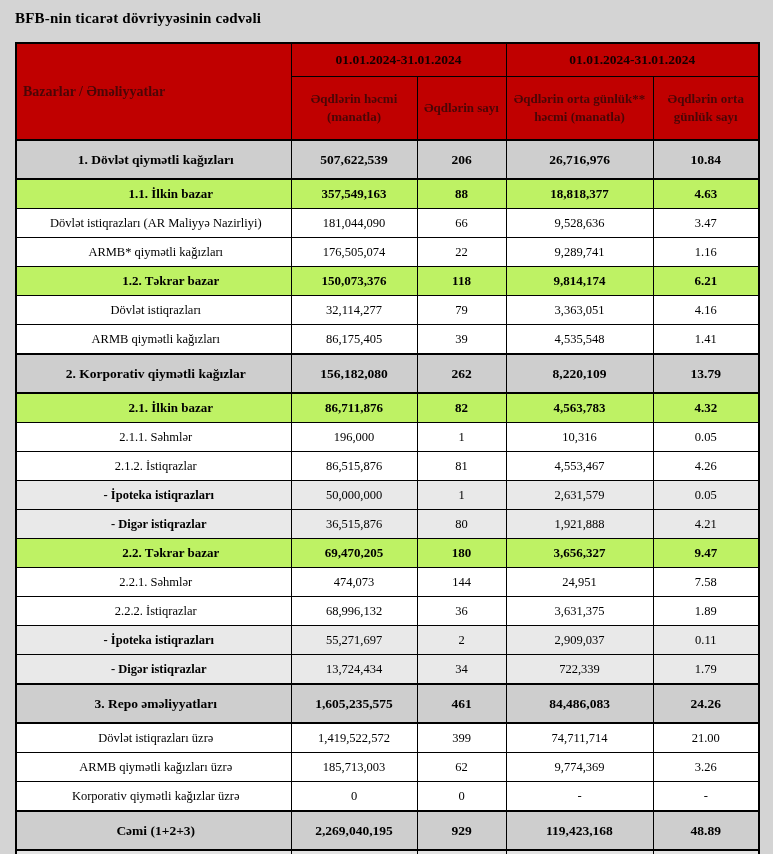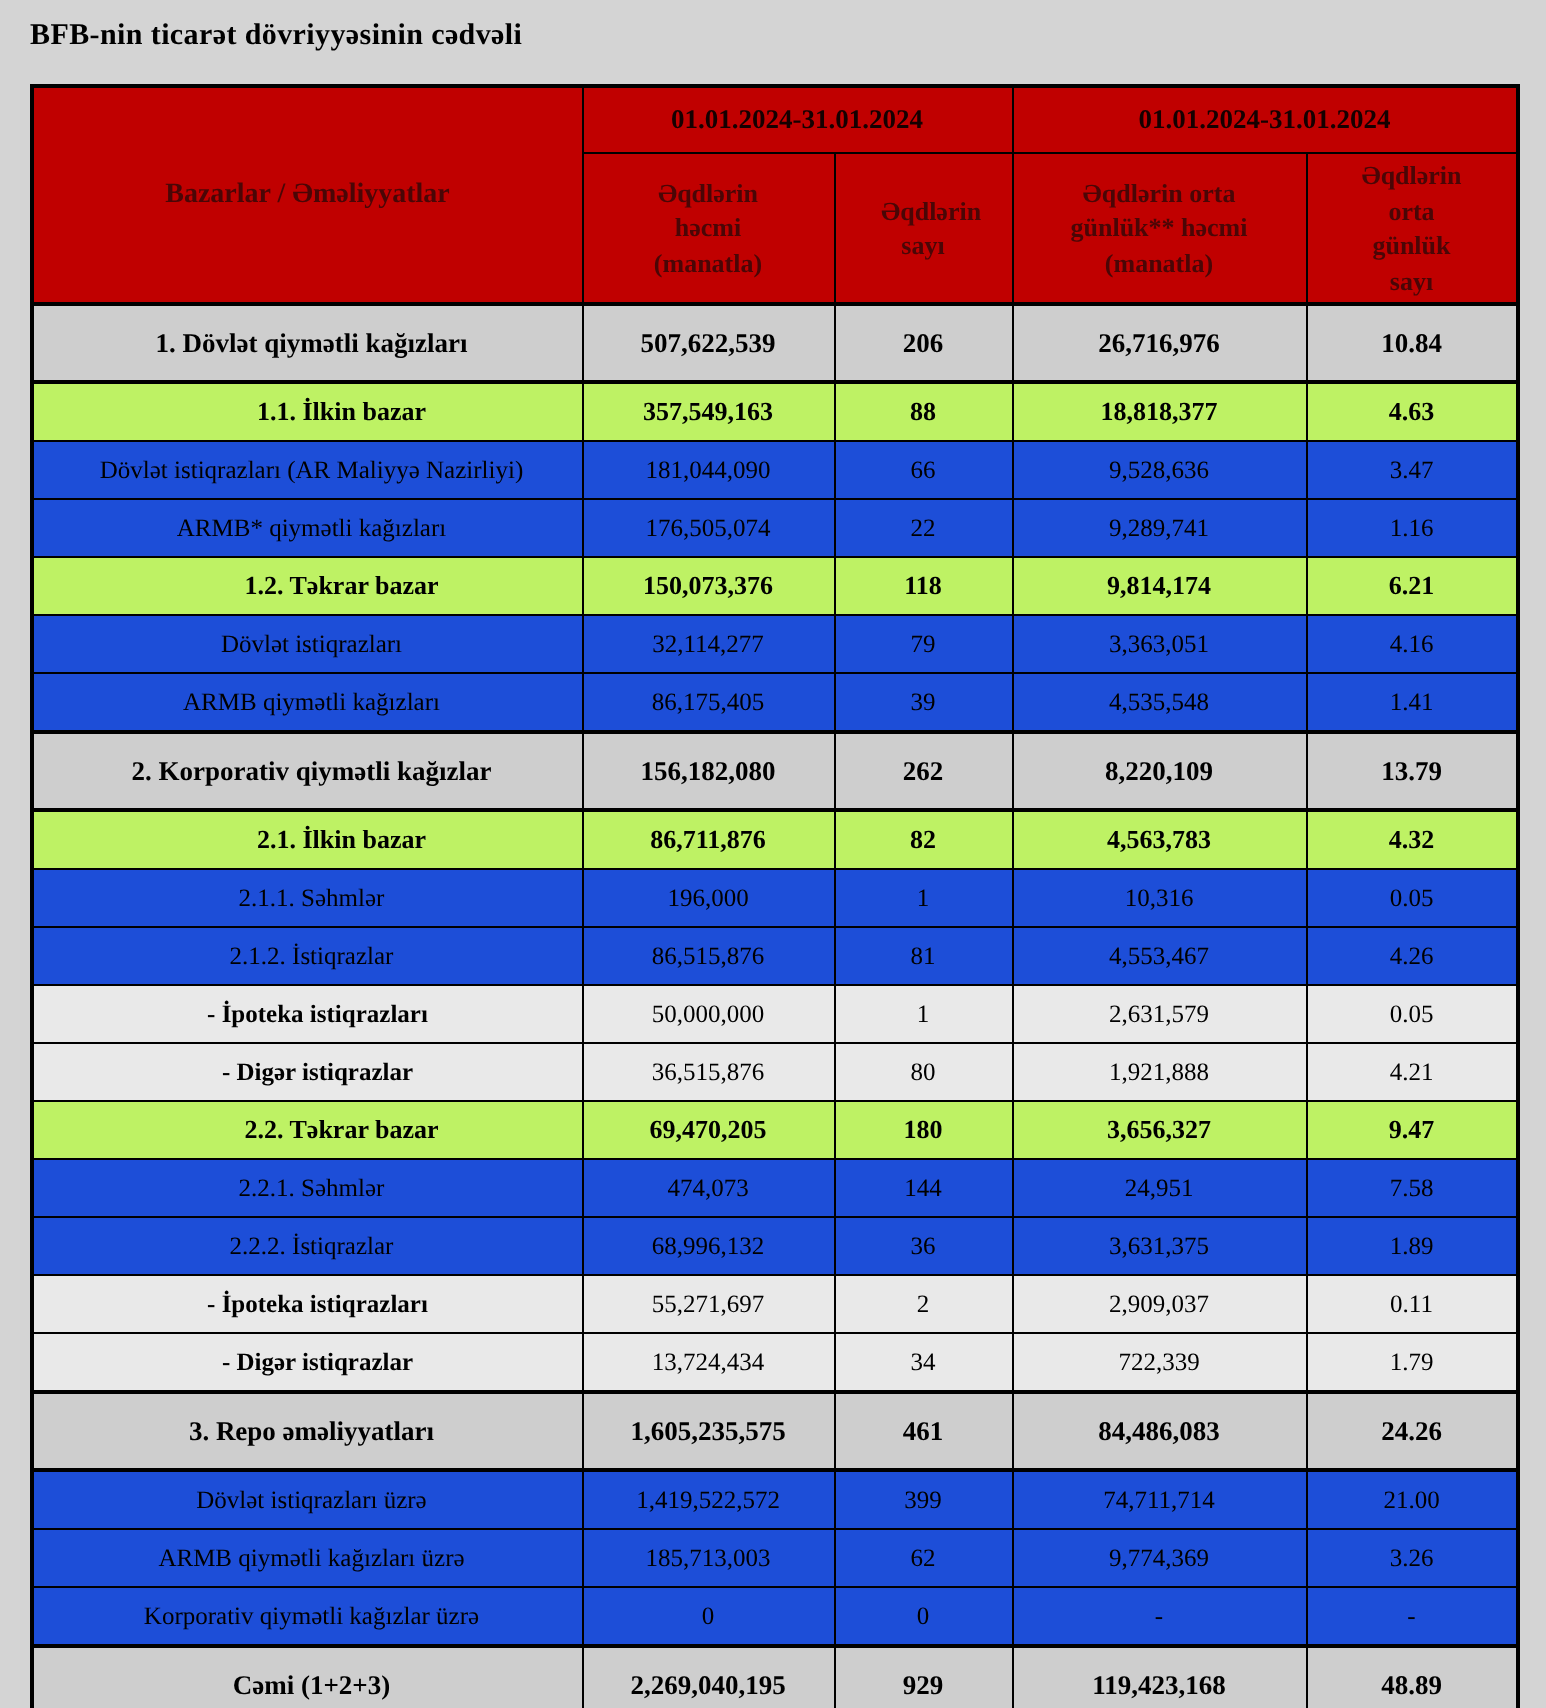--- a/index.html
+++ b/index.html
@@ -29,28 +29,28 @@
     border: 2.5px solid #000;
     table-layout: fixed;
   }
   .trading-table th, .trading-table td {
     border: 1.5px solid #000;
     overflow: hidden;
   }
   
   .trading-table thead th {
     background: #c00000;
-    padding: 2px 23px;
+    padding: 2px 6px;
     margin-left: 16px;
   }
   th.corner-cell {
     color: #4a0606;
     font-weight: bold;
     font-size: 14px;
-    text-align: center;
+    text-align: left;
   }
   th.period-cell {
     color: #150000;
     font-weight: bold;
     font-size: 13.5px;
     height: 28px;
     text-align: center;
   }
   th.col-head {
     color: #4a0606;
@@ -69,21 +69,21 @@
     border-top-width: 2.5px;
     border-bottom-width: 2.5px;
   }
   tr.subsection td {
     background: #bef264;
     font-weight: bold;
     height: 26px;
     font-size: 13px;
   }
   tr.regular td {
-    background: #1d4ed8;
+    background: #ffffff;
     height: 26px;
     font-size: 12.5px;
   }
   tr.dash td {
     background: #e9e9e9;
     height: 26px;
     font-size: 12.5px;
   }
   tr.total-sub td {
     background: #e3e3e3;

